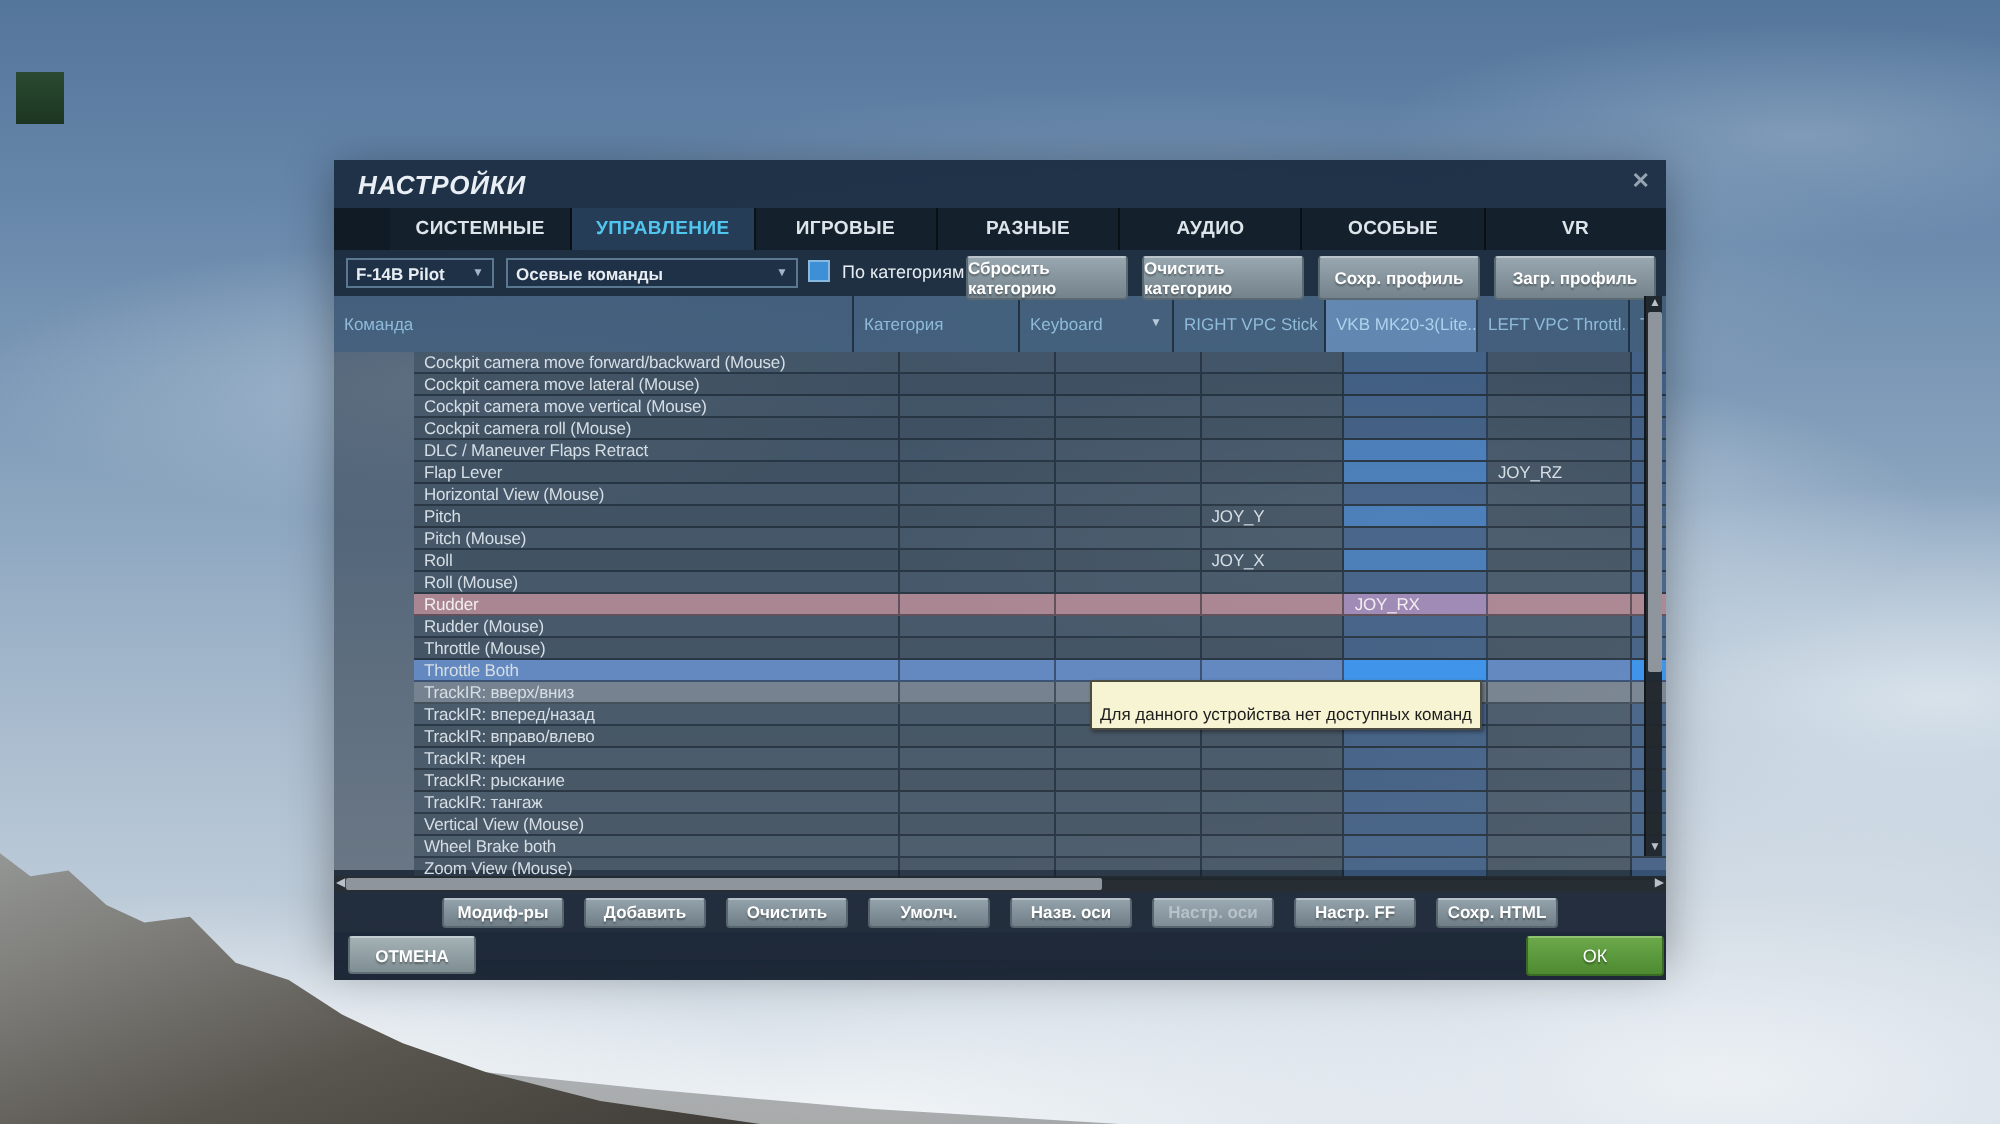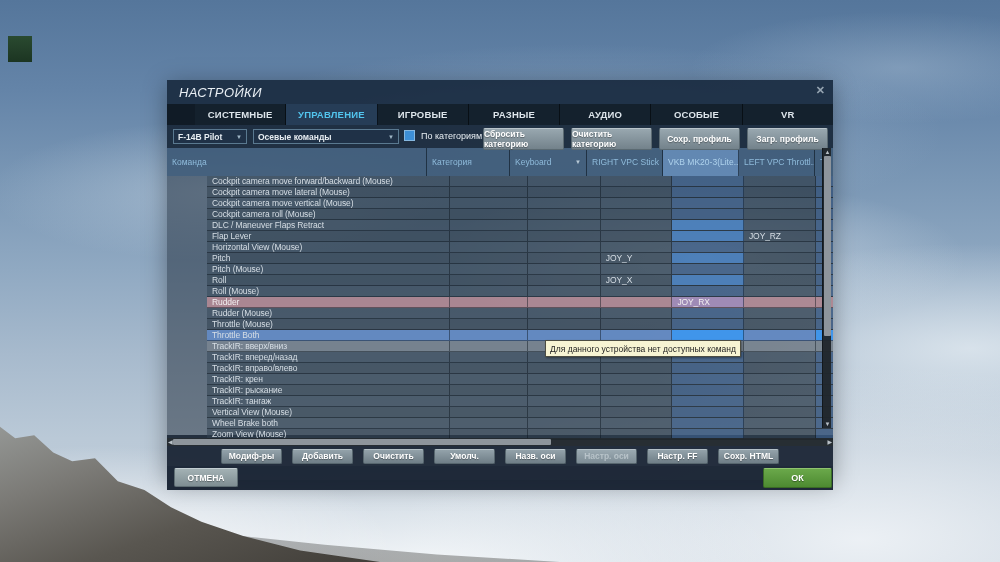--- a/index.html
+++ b/index.html
@@ -27,21 +27,21 @@
   #mountain2 { position:absolute; left:0; top:500px; width:560px; height:62px;
     background:linear-gradient(180deg,#8e9297 0%,#6e6f6d 100%); opacity:.55;
     clip-path:polygon(0% 0%,12% 22%,26% 38%,40% 55%,58% 72%,78% 88%,100% 100%,0% 100%); }
 
   
   #dialog { position:absolute; left:167px; top:80px; width:666px; height:400px;
     box-shadow:0 4px 22px rgba(0,0,0,0.35); }
 
   .title-bar { height:24px; background:rgba(27,45,66,0.94); display:flex; align-items:center;
     padding-left:12px; position:relative; }
-  .title-bar .ttl { color:#e9eff4; font-size:13px; font-weight:normal; font-style:italic; letter-spacing:.4px; }
+  .title-bar .ttl { color:#e9eff4; font-size:13px; font-weight:bold; font-style:italic; letter-spacing:.4px; }
   .close-x { position:absolute; right:8px; top:4px; color:#96a5b2; font-size:11px; font-weight:bold; cursor:default; }
 
   .tab-bar { height:21px; display:flex; background:rgba(12,21,31,0.95);padding-left:28px; }
   .tab { flex:1; display:flex; align-items:center; justify-content:center; font-size:9.5px; font-weight:bold;
     color:#dde5eb; background:rgba(21,33,46,0.96); border-right:1px solid rgba(6,12,18,0.85); letter-spacing:.2px; }
   .tab:last-child { border-right:none; }
   .tab.active { background:rgba(39,63,89,0.97); color:#52c5ee; }
 
   .controls { height:23px; background:rgba(25,41,59,0.94); position:relative; }
   .select { position:absolute; height:15px; background:rgba(31,50,71,0.97); border:1px solid #5a7990;
@@ -106,25 +106,25 @@
     display:flex; align-items:center; justify-content:center; text-shadow:0 1px 1px rgba(0,0,0,0.35); }
   .abtn.disabled { background:linear-gradient(#9aa9b1,#7e8d96); color:rgba(226,233,237,0.5); text-shadow:none; }
 
   .footer { height:24px; background:rgba(21,32,47,0.95); position:relative; }
   .cancel-btn { position:absolute; left:7px; top:2px; width:64px; height:19px;
     background:linear-gradient(#a3b1b4,#7f8e93); border:1px solid #5f6e74; border-top-color:#c2cdd1;
     border-radius:2px; color:#fff; font-size:8.5px; font-weight:bold; display:flex; align-items:center;
     justify-content:center; text-shadow:0 1px 1px rgba(0,0,0,0.35); }
   .ok-btn { position:absolute; right:1px; top:2px; width:69px; height:20px;
     background:linear-gradient(#6aa84a,#4d8a31); border:1px solid #3a6b25; border-top-color:#8fc36f;
-    border-radius:2px; color:#fff; font-size:9px; font-weight:bold; display:flex; align-items:center;
+    border-radius:2px; color:#fff; font-size:9px; font-weight:normal; display:flex; align-items:center;
     justify-content:center; text-shadow:0 1px 1px rgba(0,0,0,0.4); }
 
   .tooltip { position:absolute; left:378px; top:260px; background:#f7f4d3; border:1px solid #4c4c42;
-    color:#1d1d1d; font-size:8.5px; padding:3px 4px 2px; z-index:10; white-space:nowrap;
+    color:#1d1d1d; font-size:8.5px; padding:11px 4px 2px; z-index:10; white-space:nowrap;
     box-shadow:1px 1px 2px rgba(0,0,0,0.4); }
 </style>
 </head>
 <body>
 
 <div id="stage">
   <div id="sky"></div>
   <div id="green-patch"></div>
   <div id="mountain2"></div>
   <div id="mountain"></div>

